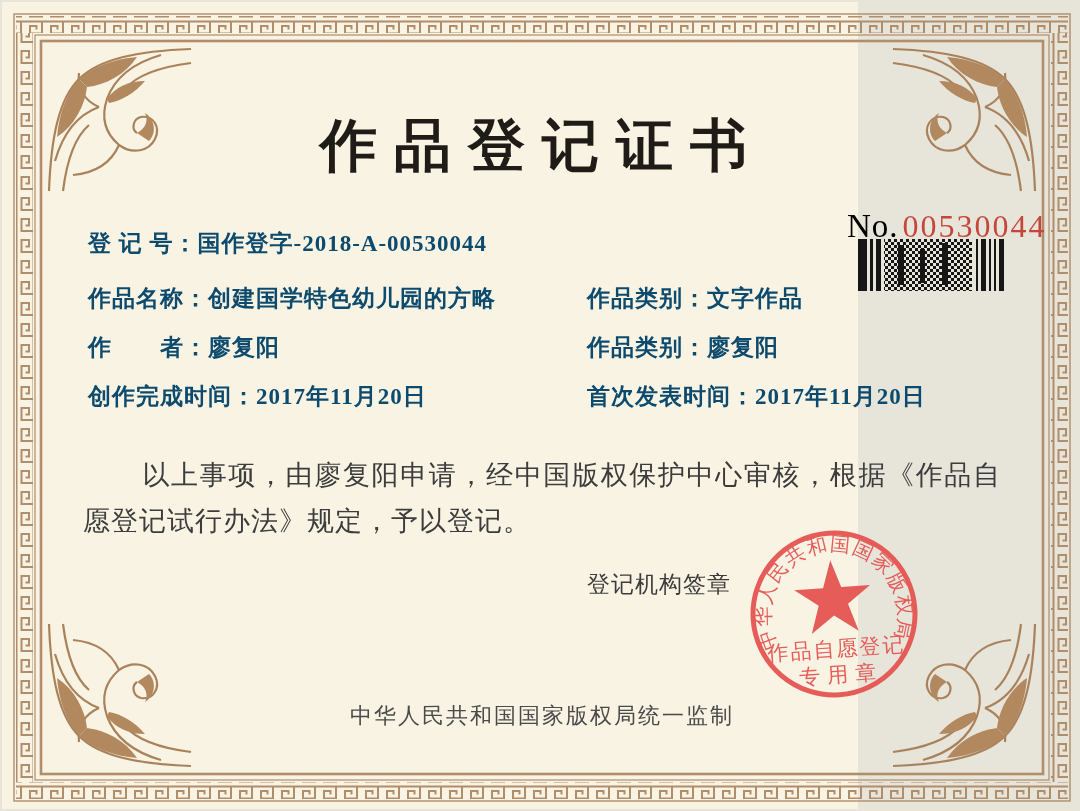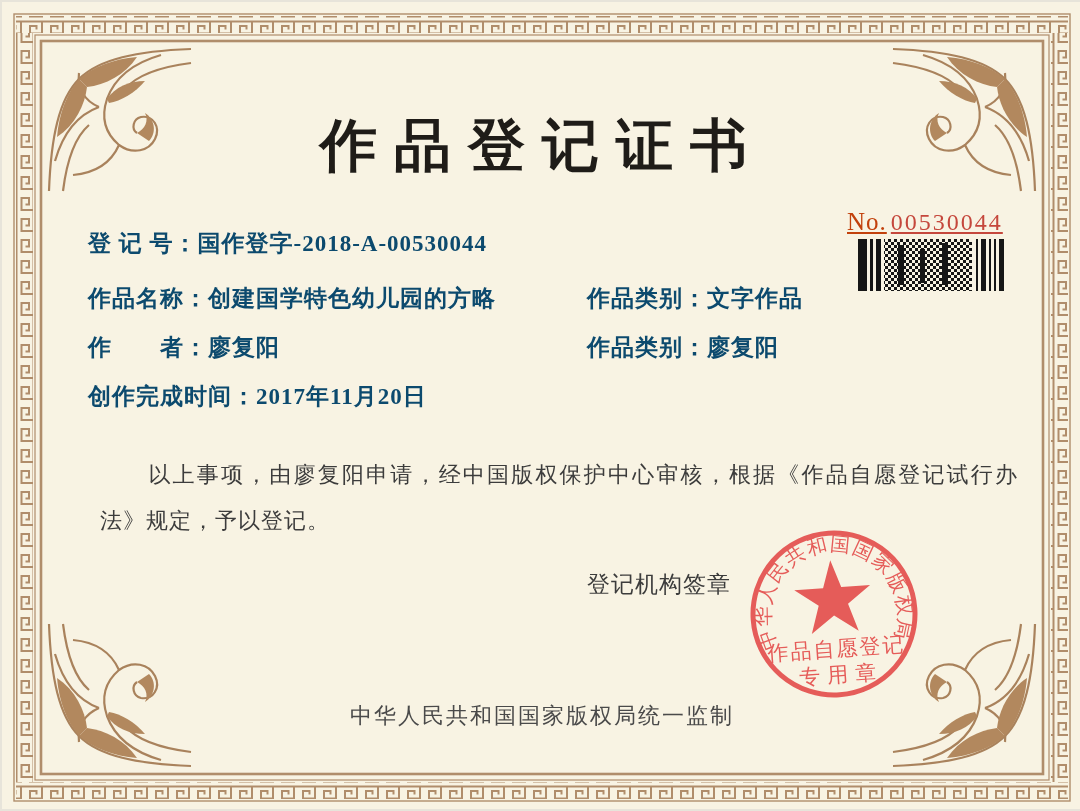--- a/index.html
+++ b/index.html
@@ -2,42 +2,42 @@
 <html><head>
 <meta charset="utf-8">
 <style>
   html,body{margin:0;padding:0;}
   body{
     width:1080px;height:811px;overflow:hidden;position:relative;
     background:#e7e4da;
     font-family:"Liberation Serif","DejaVu Serif",serif;
   }
   .cert{
-    position:absolute;left:2px;top:2px;width:1079px;height:807px;
+    position:absolute;left:2px;top:2px;width:856px;height:807px;
     background:#f8f3e3;
   }
   .abs{position:absolute;}
   .title{
     left:0;top:106px;width:1080px;text-align:center;
     font-size:57px;font-weight:bold;color:#1f1c18;letter-spacing:17px;
   }
   .row{font-size:23px;color:#3c3c3c;letter-spacing:1px;white-space:nowrap;}
   .row .lbl,.row .val{color:#0c4a6e;font-weight:bold;}
   .statement{
-    left:98px;top:450px;width:918px;
-    font-size:22px;color:#3c3c3c;line-height:46px;letter-spacing:1px;
+    left:81px;top:450px;width:918px;
+    font-size:27px;color:#3c3c3c;line-height:46px;letter-spacing:1px;
     text-indent:2.2em;text-align:justify;
   }
   .footer{
     left:0;top:699px;width:1080px;text-align:center;
     font-size:22px;color:#4a4a4a;letter-spacing:2px;
   }
   .serial{left:845px;top:206px;white-space:nowrap;}
-  .serial .no{font-size:25px;color:#c2410c;letter-spacing:1px;text-decoration:underline;}
-  .serial .num{font-size:24px;color:#c5473c;letter-spacing:2px;text-decoration:underline;}
+  .serial .no{font-size:33px;color:#000000;letter-spacing:1px;}
+  .serial .num{font-size:32px;color:#c5473c;letter-spacing:2px;}
   .barcode{left:856px;top:237px;}
   .sealwrap{left:737px;top:521px;width:190px;height:182px;opacity:.92;}
   svg text{font-family:"Liberation Serif","DejaVu Serif",serif;}
 </style>
 </head>
 <body>
 
 <div class="cert">
 
   <svg class="abs" width="1080" height="811" viewBox="0 0 1080 811" style="left:0;top:0">
@@ -123,20 +123,23 @@
   <div class="abs row" style="left:86px;top:330px">
     <span class="lbl">作　　者：</span><span class="val">廖复阳</span>
   </div>
   <div class="abs row" style="left:585px;top:330px">
     <span class="lbl">作品类别：</span><span class="val">廖复阳</span>
   </div>
 
   <div class="abs row" style="left:86px;top:379px">
     <span class="lbl">创作完成时间：</span><span class="val">2017年11月20日</span>
   </div>
+  <div class="abs row" style="left:585px;top:379px">
+    <span class="lbl">首次发表时间：</span><span class="val">2017年11月20日</span>
+  </div>
 
   <div class="abs statement">以上事项，由廖复阳申请，经中国版权保护中心审核，根据《作品自愿登记试行办法》规定，予以登记。</div>
 
   <div class="abs row" style="left:585px;top:567px">登记机构签章</div>
 
   <svg class="sealwrap abs" width="190" height="182" viewBox="-95 -91 190 182">
     <g transform="rotate(-4)">
       <defs>
         <path id="sealArc" d="M -56 32 A 64 64 0 1 1 56 32" fill="none"></path>
       </defs>

